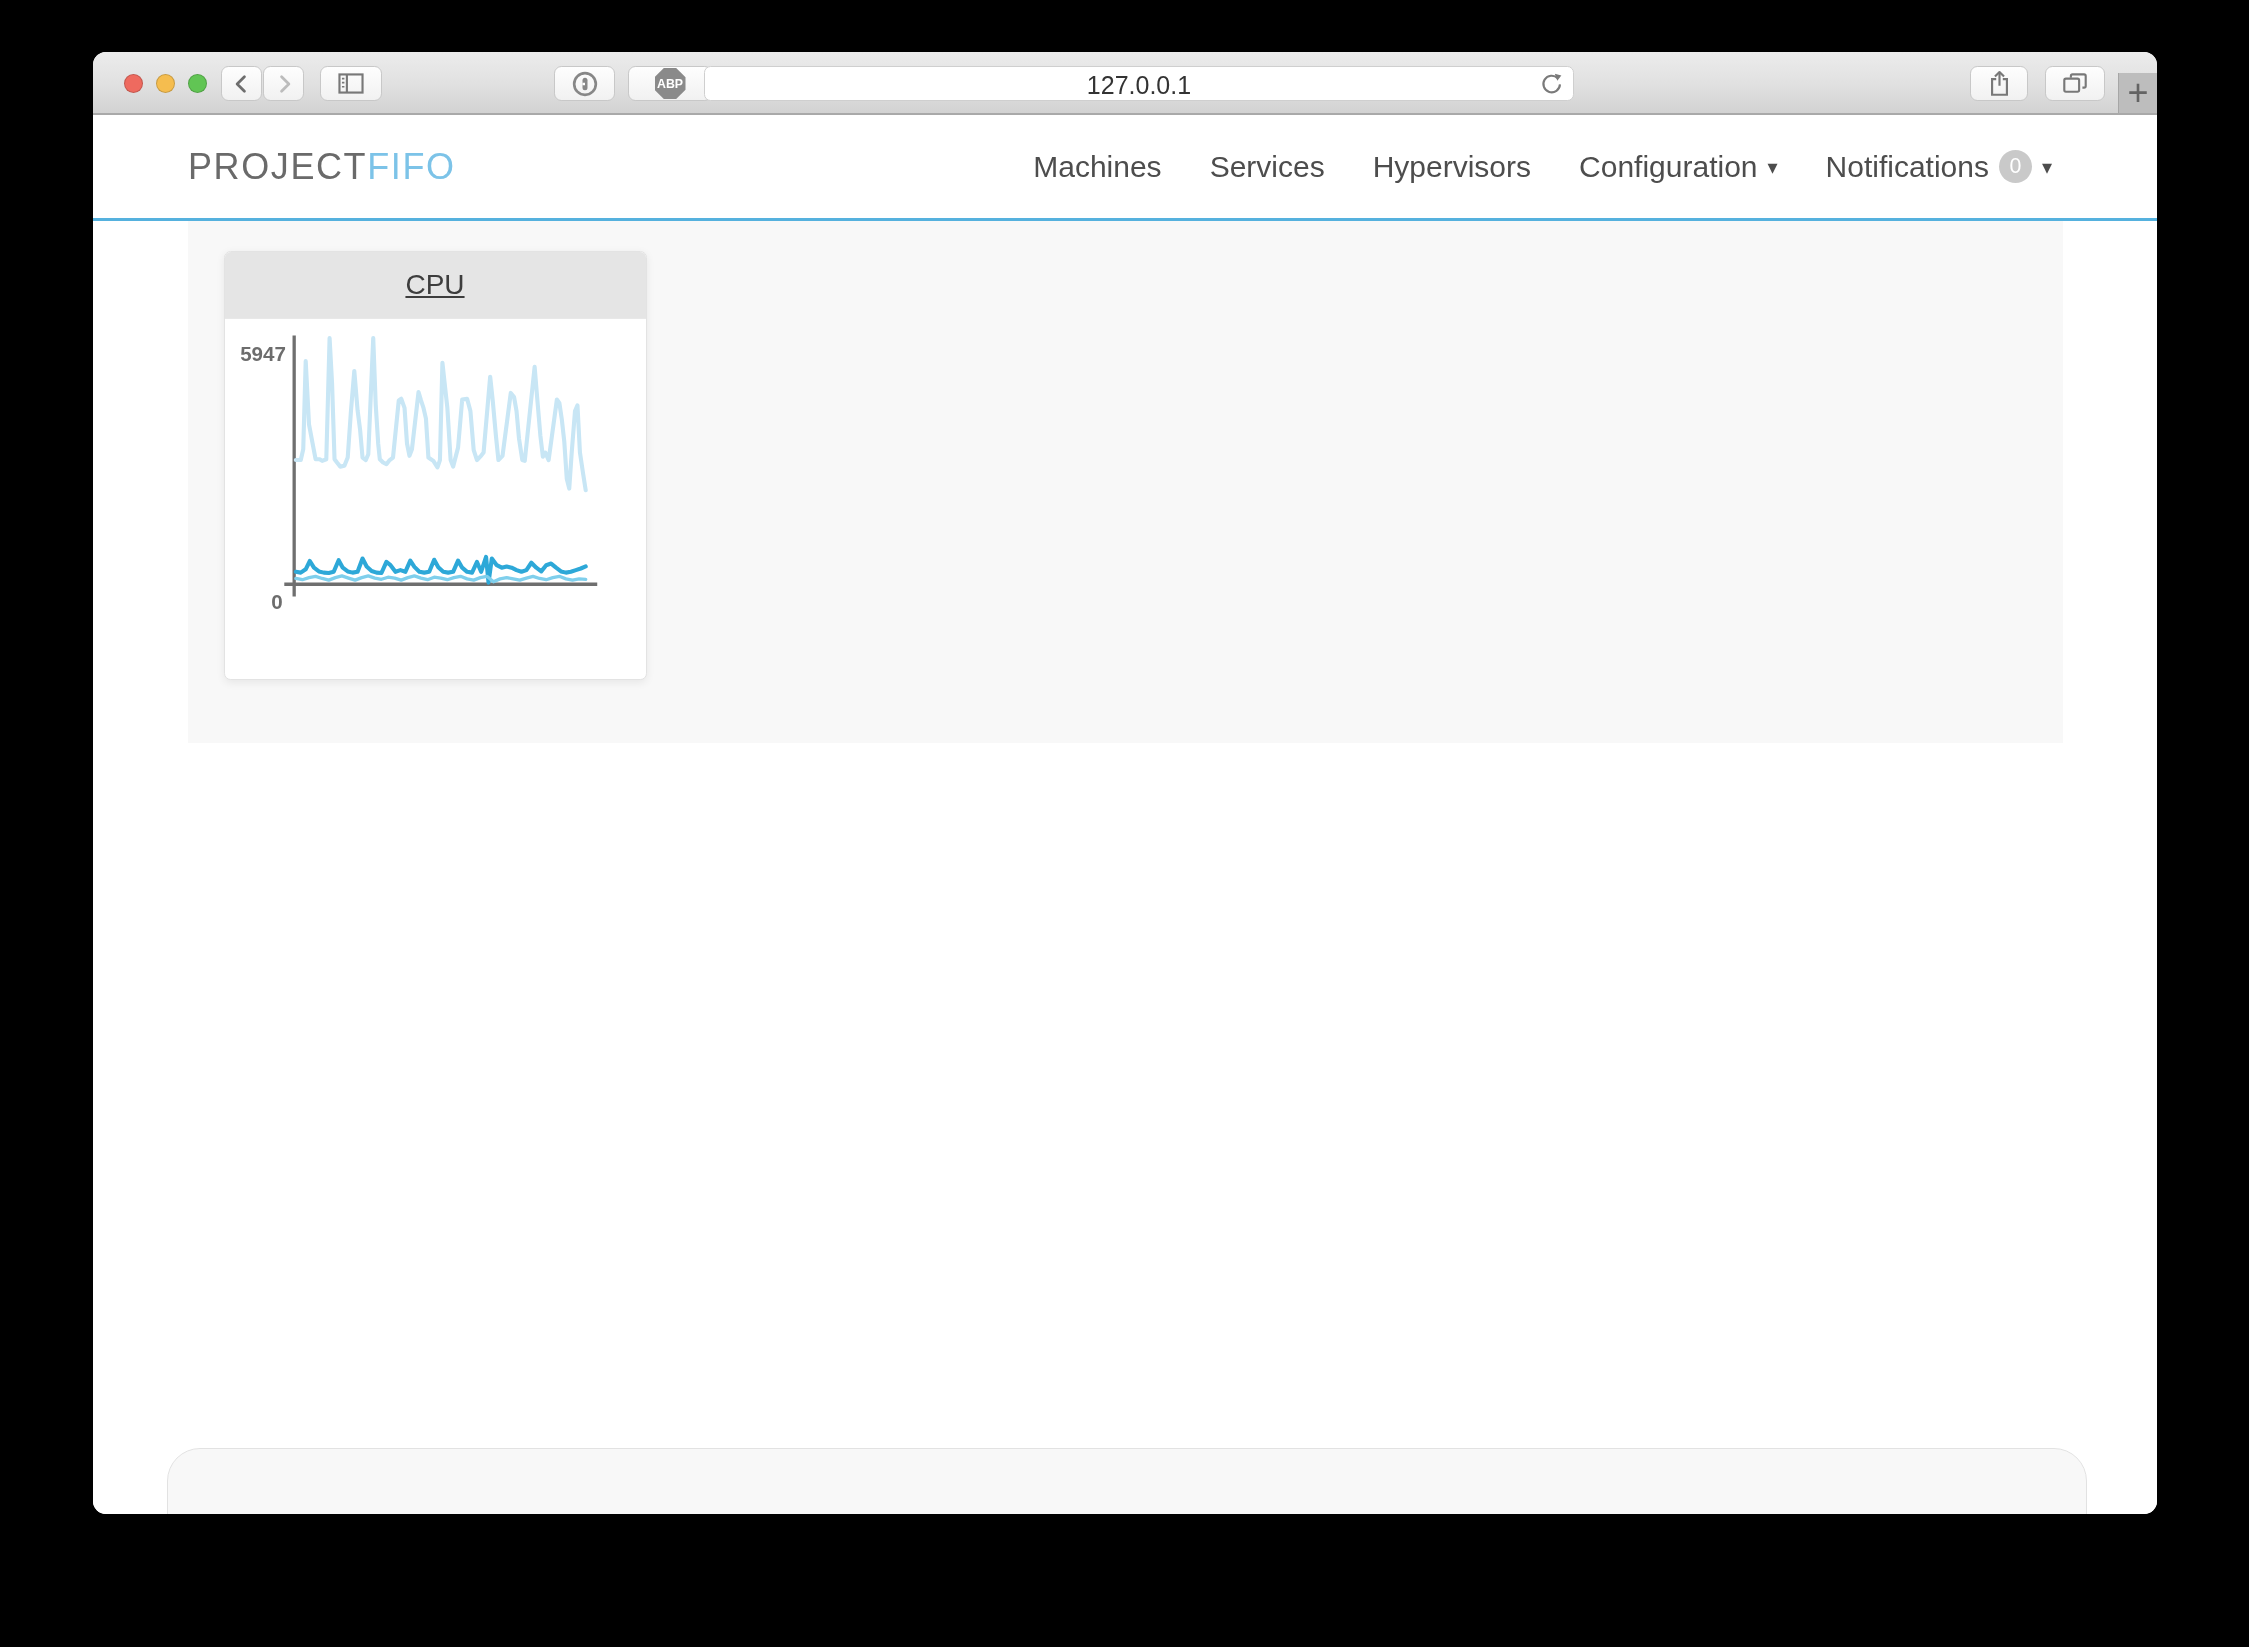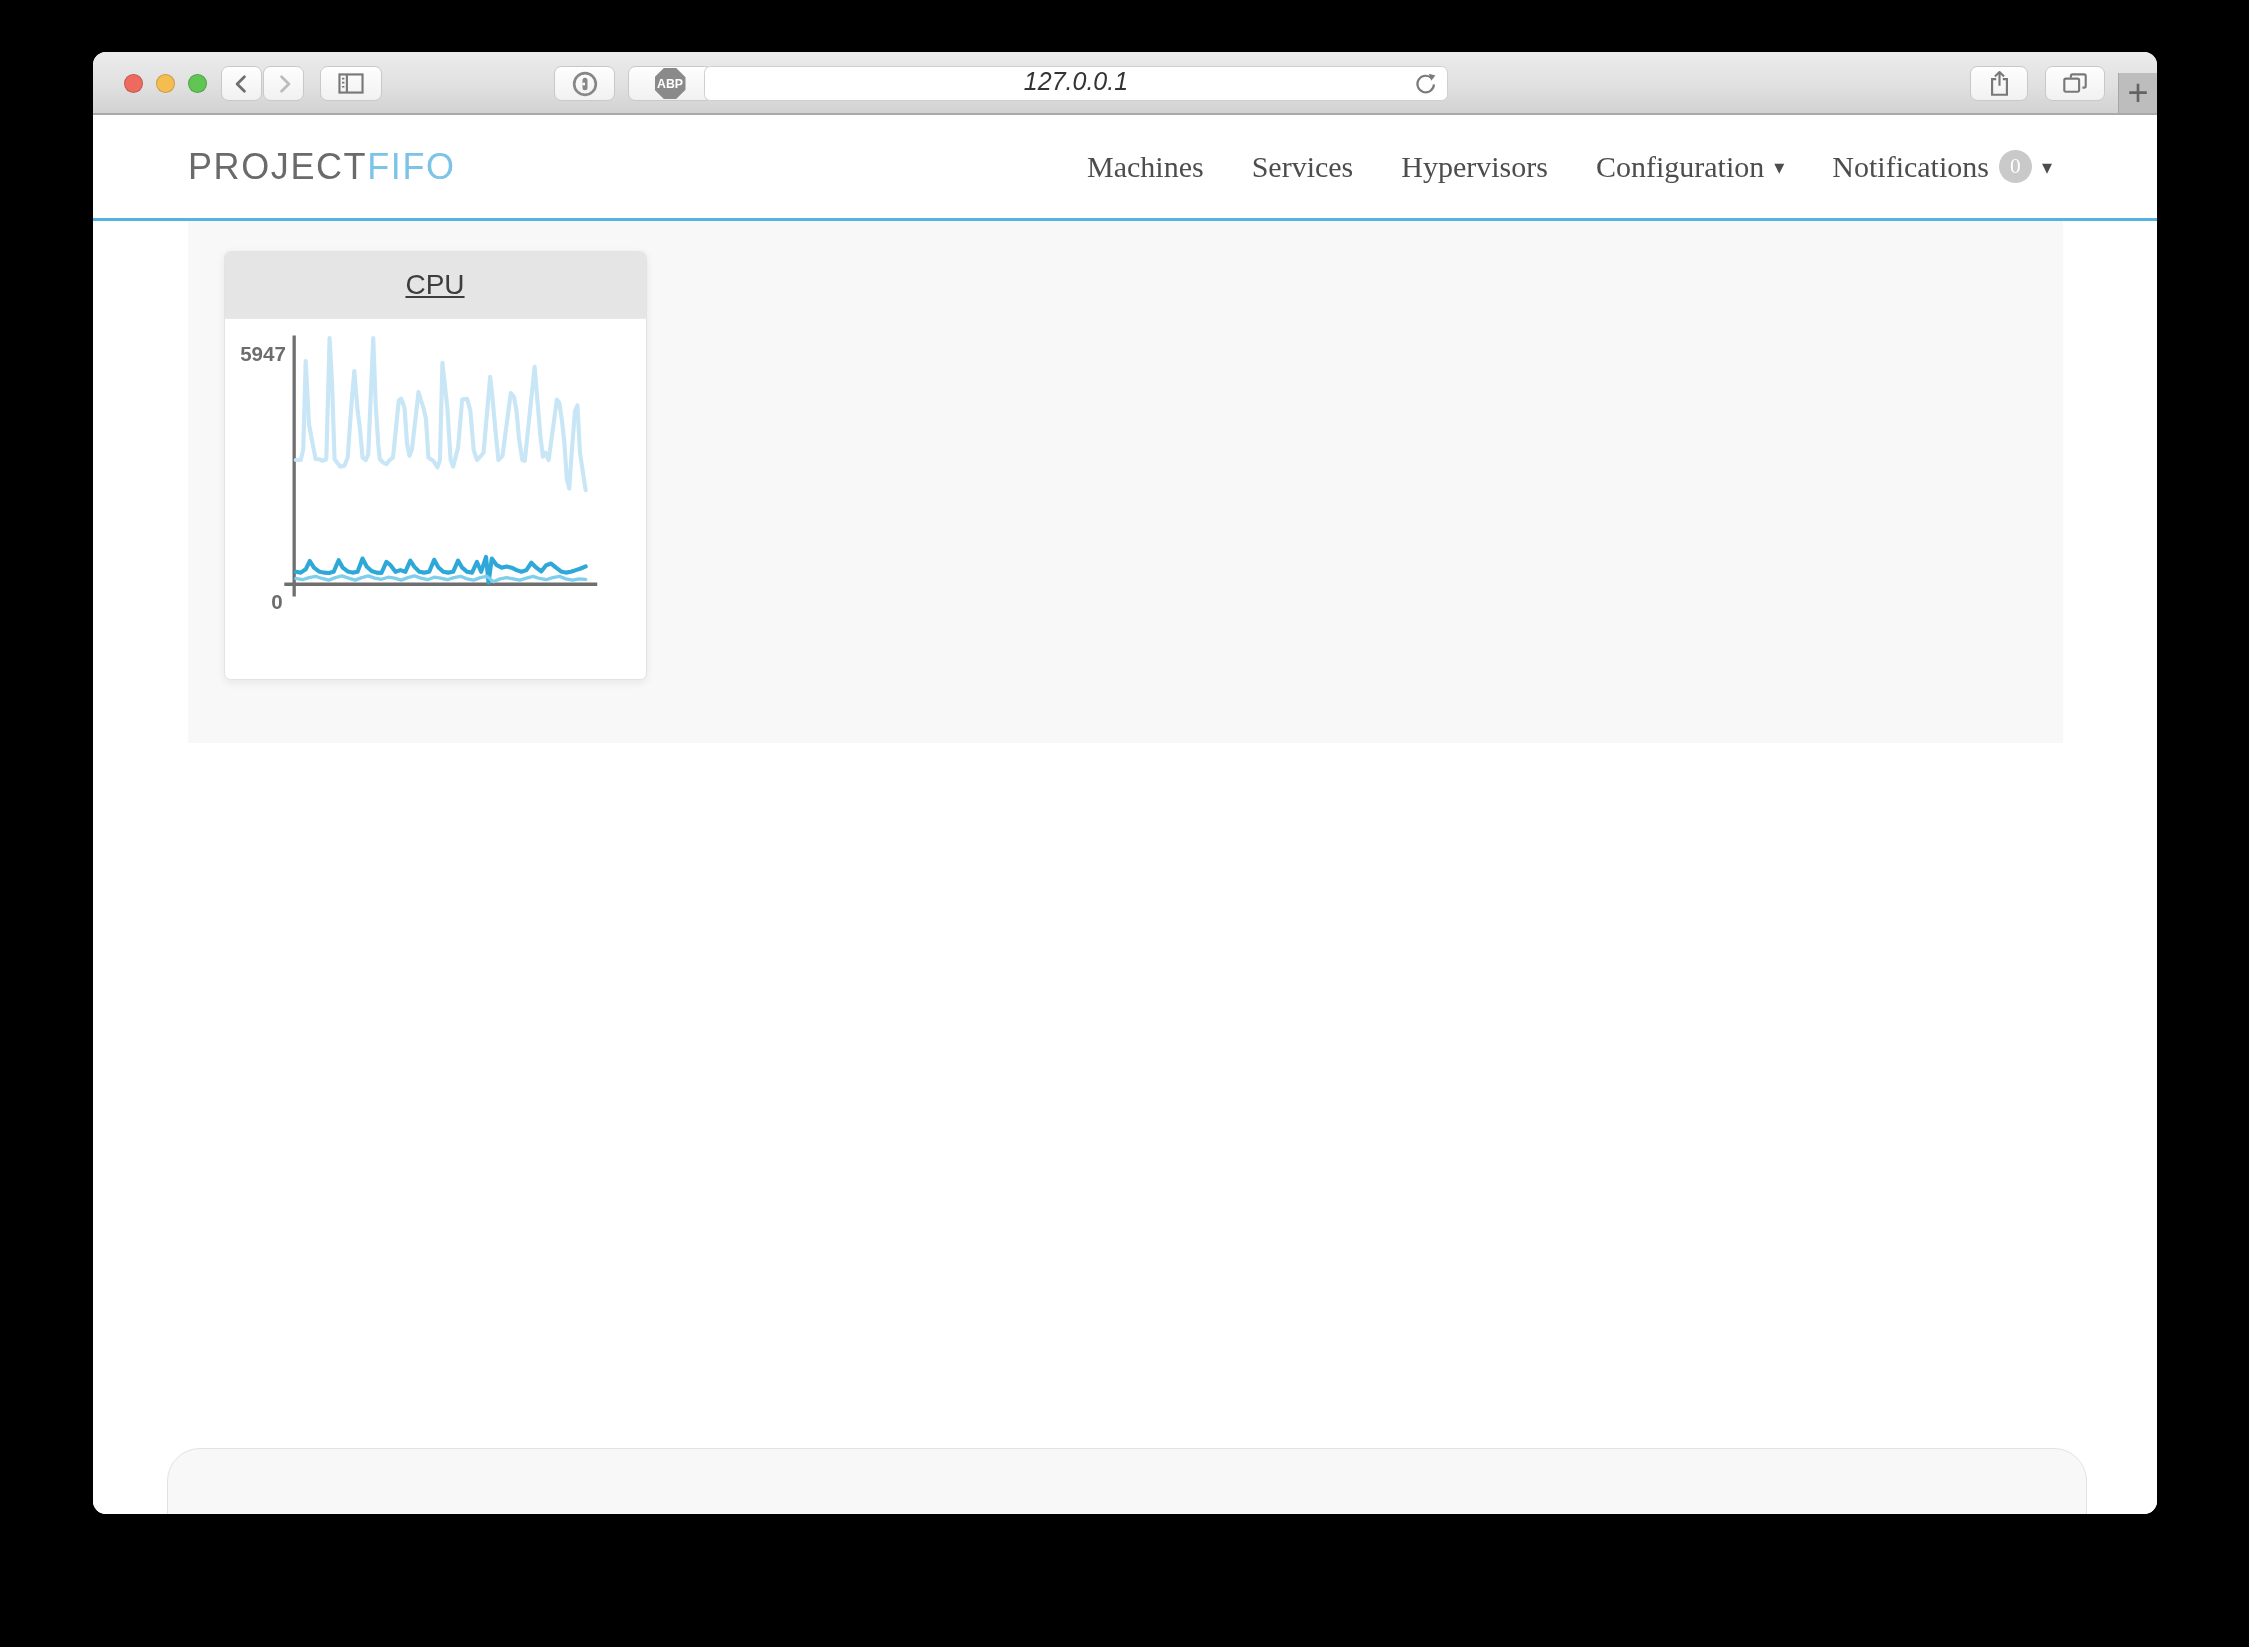--- a/index.html
+++ b/index.html
@@ -19,23 +19,23 @@
 
   .tbtn { position:absolute; top:14px; height:35px; border-radius:7.4px;
           background:linear-gradient(#fefefe,#f1f1f1); border:1.6px solid #c8c8c8;
           display:flex; align-items:center; justify-content:center; }
   .tbtn svg { display:block; }
   .btn-back { left:128px; width:41px; } .btn-fwd { left:170px; width:41px; }
   .btn-sidebar { left:227px; width:62px; }
   .btn-1p { left:461px; width:61px; } .btn-abp { left:535px; width:84px; }
   .btn-share { left:1877px; width:58px; } .btn-tabs { left:1952px; width:60px; }
 
-  .urlbar { position:absolute; left:611px; top:14px; width:744px; height:35px;
+  .urlbar { position:absolute; left:611px; top:14px; width:870px; height:35px;
             background:#fff; border:1.6px solid #cfcfcf; border-radius:6.6px;
-            display:flex; align-items:flex-start; justify-content:center;font-style:italic; }
+            display:flex; align-items:flex-end; justify-content:center; }
   .urltext { font-size:25px; color:#333; }
   .reload { position:absolute; right:8.2px; top:4.1px; }
 
   .abp-shape { width:31px; height:31px; background:#8a8a8a;
                clip-path:polygon(30% 0,70% 0,100% 30%,100% 70%,70% 100%,30% 100%,0 70%,0 30%);
                display:flex; align-items:center; justify-content:center; }
   .abp-shape span { color:#fff; font-size:12.3px; font-weight:bold; letter-spacing:0; }
 
   .plus-zone { position:absolute; right:0; top:21.4px; width:39px; height:40px;
                background:#bdbdbd; border-left:1.6px solid #a6a6a6;
@@ -43,21 +43,21 @@
                font-size:36px; font-weight:300; color:#636363; }
 
   
   .webview { position:relative; height:1399px; background:#fff; overflow:hidden; }
 
   .site-header { height:106px; background:#fff; border-bottom:3.3px solid #55b1de;
                  display:flex; align-items:center; justify-content:space-between;
                  padding:0 105px 0 95px;gap:20px; }
   .logo { font-size:36px; letter-spacing:1.6px; }
   .logo .lg1 { color:#6a6a6a; } .logo .lg2 { color:#7cc3e8; }
-  .nav { display:flex; align-items:center; gap:48px;font-family:Liberation Serif, serif; }
+  .nav { display:flex; align-items:center; gap:48px; }
   .nav-item { display:flex; align-items:center; gap:10px; font-size:30px; color:#4d4d4d; cursor:default; }
   .caret { font-size:20px; color:#4d4d4d; }
   .badge { width:33px; height:33px; border-radius:50%; background:#c9c9c9; color:#fff;
            font-size:21.4px; display:flex; align-items:center; justify-content:center; }
 
   .container { width:1875px; margin:0 auto; }
 
   .title-row { padding-top:59px; display:flex; justify-content:flex-end; align-items:flex-end; }
   .page-title { font-size:82px; line-height:86px; color:#555; font-weight:400; }
   .smartos { display:flex; flex-direction:column; align-items:center; margin-left:6.6px; }

